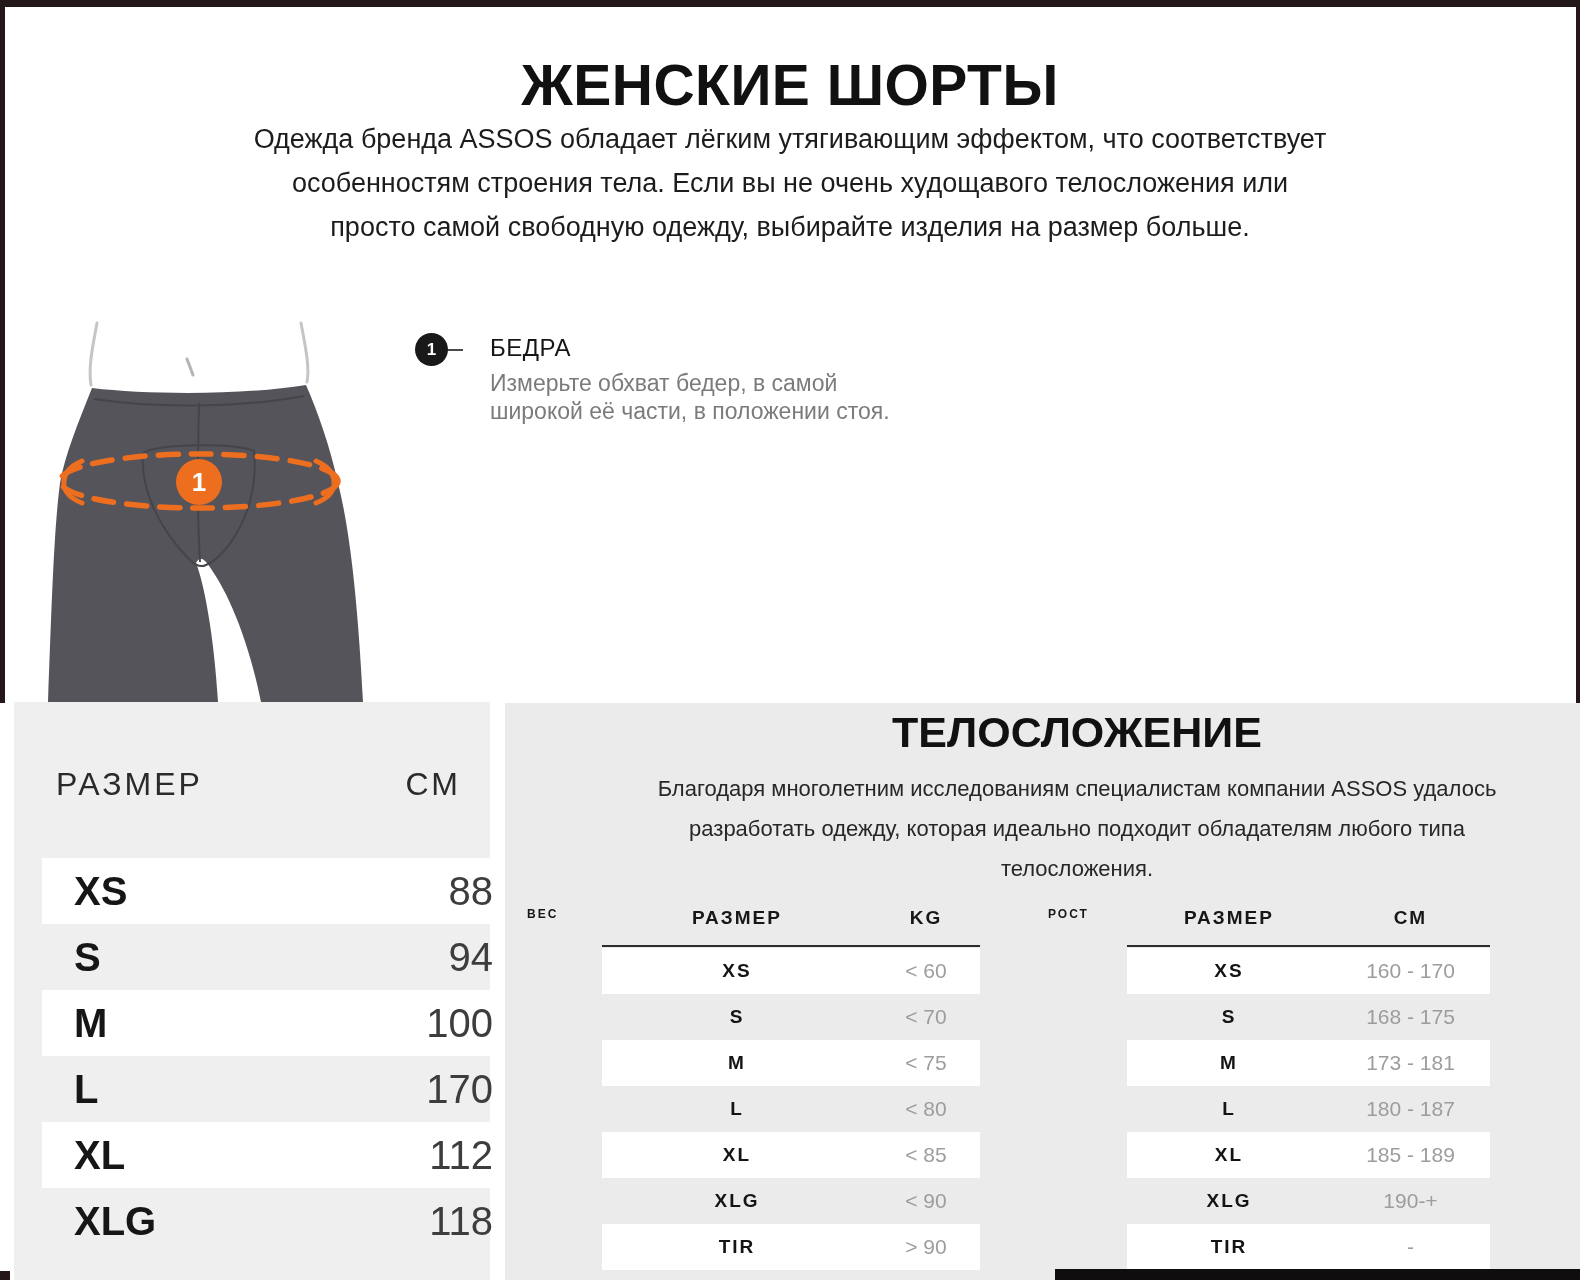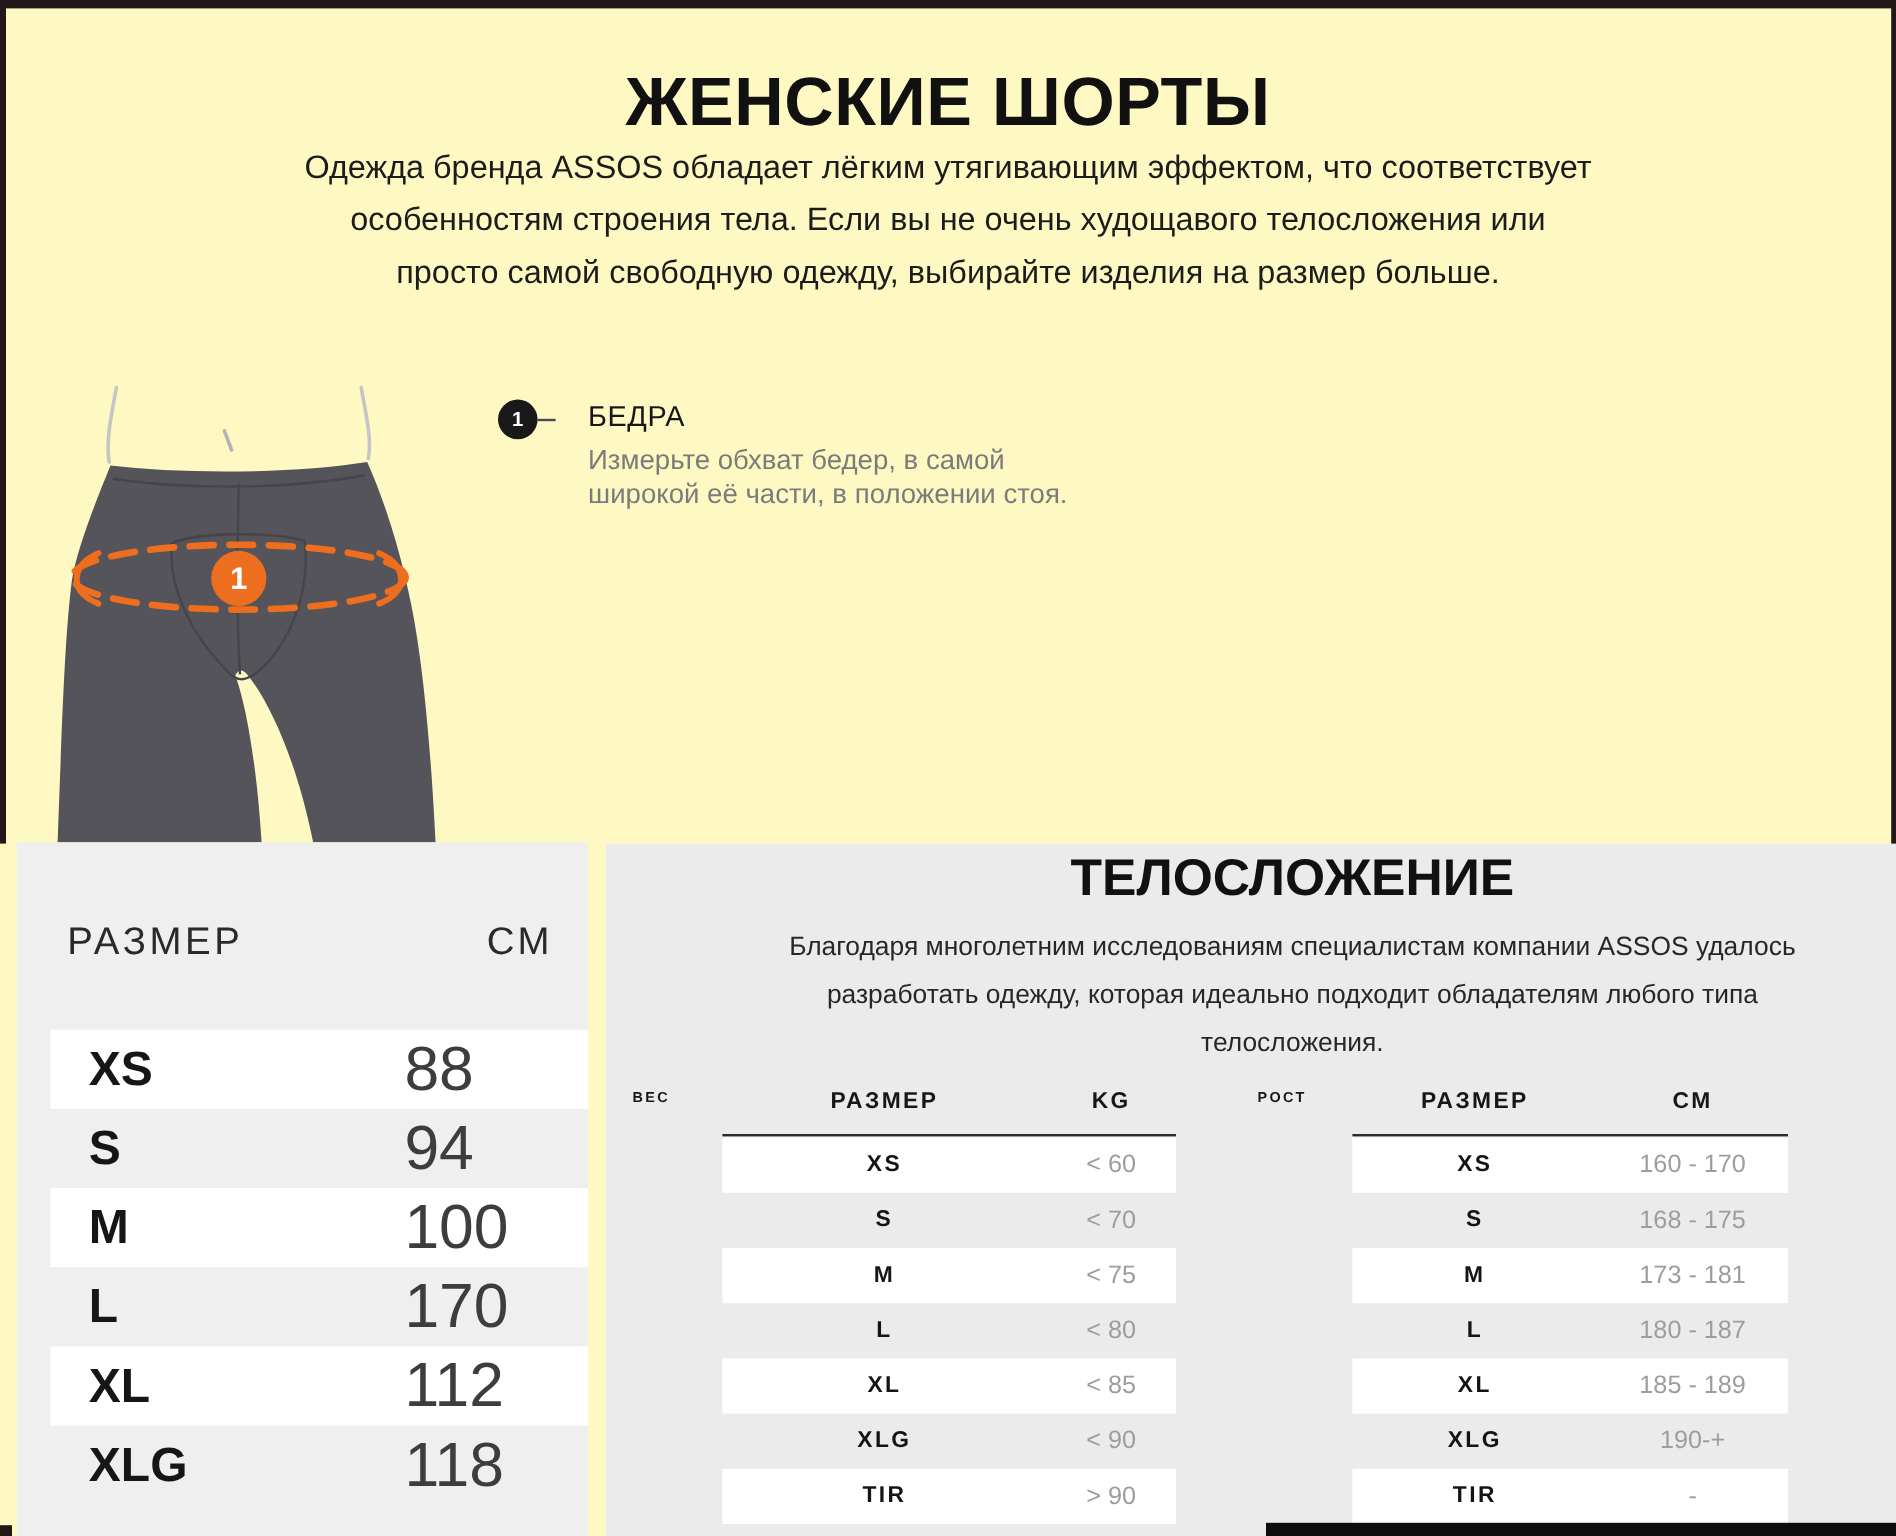--- a/index.html
+++ b/index.html
@@ -1,17 +1,17 @@
 <!DOCTYPE html>
 <html><head>
 <meta charset="utf-8">
 <style>
   html,body { margin:0; padding:0; background:#1f1518; }
   .page {
-    position:relative; width:1580px; height:1280px; background:#fef9c3;
+    position:relative; width:1580px; height:1280px; background:#ffffff;
     font-family:"Liberation Sans", sans-serif; overflow:hidden;
     color:#161616;
   }
   
   .frame-top   { position:absolute; left:0; top:0; width:1580px; height:7px; background:#241719; }
   .frame-left  { position:absolute; left:0; top:0; width:5px; height:703px; background:#241719; }
   .frame-right { position:absolute; right:0; top:0; width:4px; height:1280px; background:#241719; }
   .bottom-bar  { position:absolute; left:1055px; top:1269px; width:525px; height:11px; background:#100d0e; }
   .bottom-dot  { position:absolute; left:0; top:1271px; width:10px; height:9px; background:#241719; }
 
@@ -39,21 +39,21 @@
 
   
   .size-panel { position:absolute; left:14px; top:702px; width:476px; height:578px; background:#efefef; }
   .size-header { position:absolute; top:64px; left:0; width:100%; font-size:32px; letter-spacing:3px; color:#2a2a2a; }
   .size-header .h-size { position:absolute; left:42px; top:0; }
   .size-header .h-cm   { position:absolute; right:29px; top:0; }
   .size-rows { position:absolute; top:156px; left:0; width:100%; }
   .size-row { position:relative; height:66px; margin-left:28px; width:448px; }
   .size-row.even { background:#ffffff; }
   .size-row .s-label { position:absolute; left:32px; top:0; line-height:66px; font-size:40px; font-weight:700; color:#161616; }
-  .size-row .s-value { position:absolute; left:295px; width:156px; text-align:left; line-height:66px; font-size:52px; color:#3d3d3d; }
+  .size-row .s-value { position:absolute; left:295px; width:156px; text-align:right; line-height:66px; font-size:40px; color:#3d3d3d; }
 
   
   .body-panel { position:absolute; left:505px; top:703px; width:1144px; height:577px; background:#ebebeb; }
   .body-title { position:absolute; top:5px; left:0; width:100%; text-align:center; font-size:43px; font-weight:800; color:#111; }
   .body-desc  { position:absolute; top:66px; left:0; width:100%; text-align:center; font-size:22px; line-height:40px; color:#272727; }
 
   .mini-label { position:absolute; top:204px; font-size:12px; font-weight:700; letter-spacing:2px; color:#171717; }
   .weight-label { left:22px; }
   .height-label { left:543px; }
 

